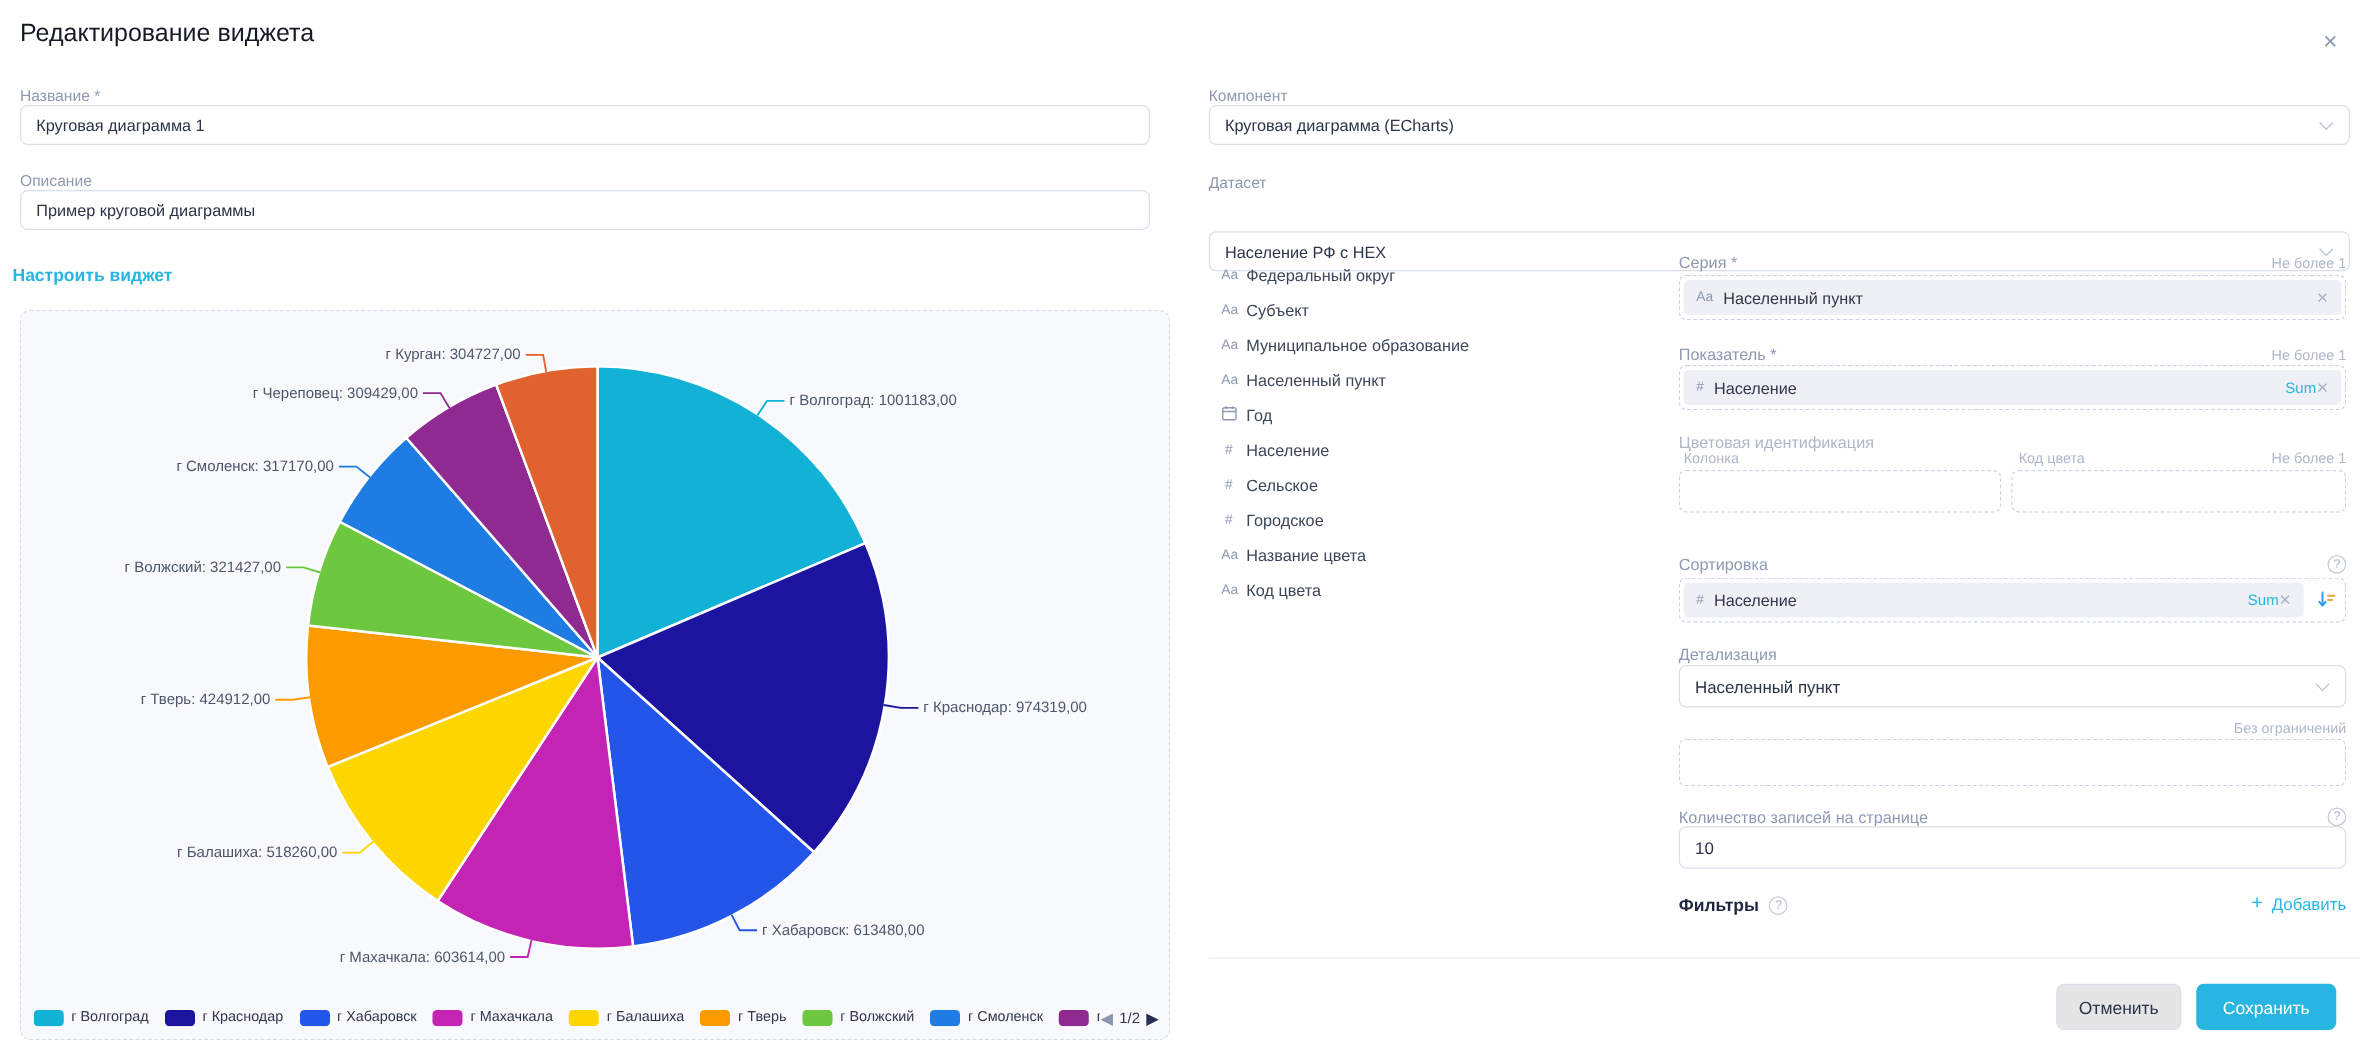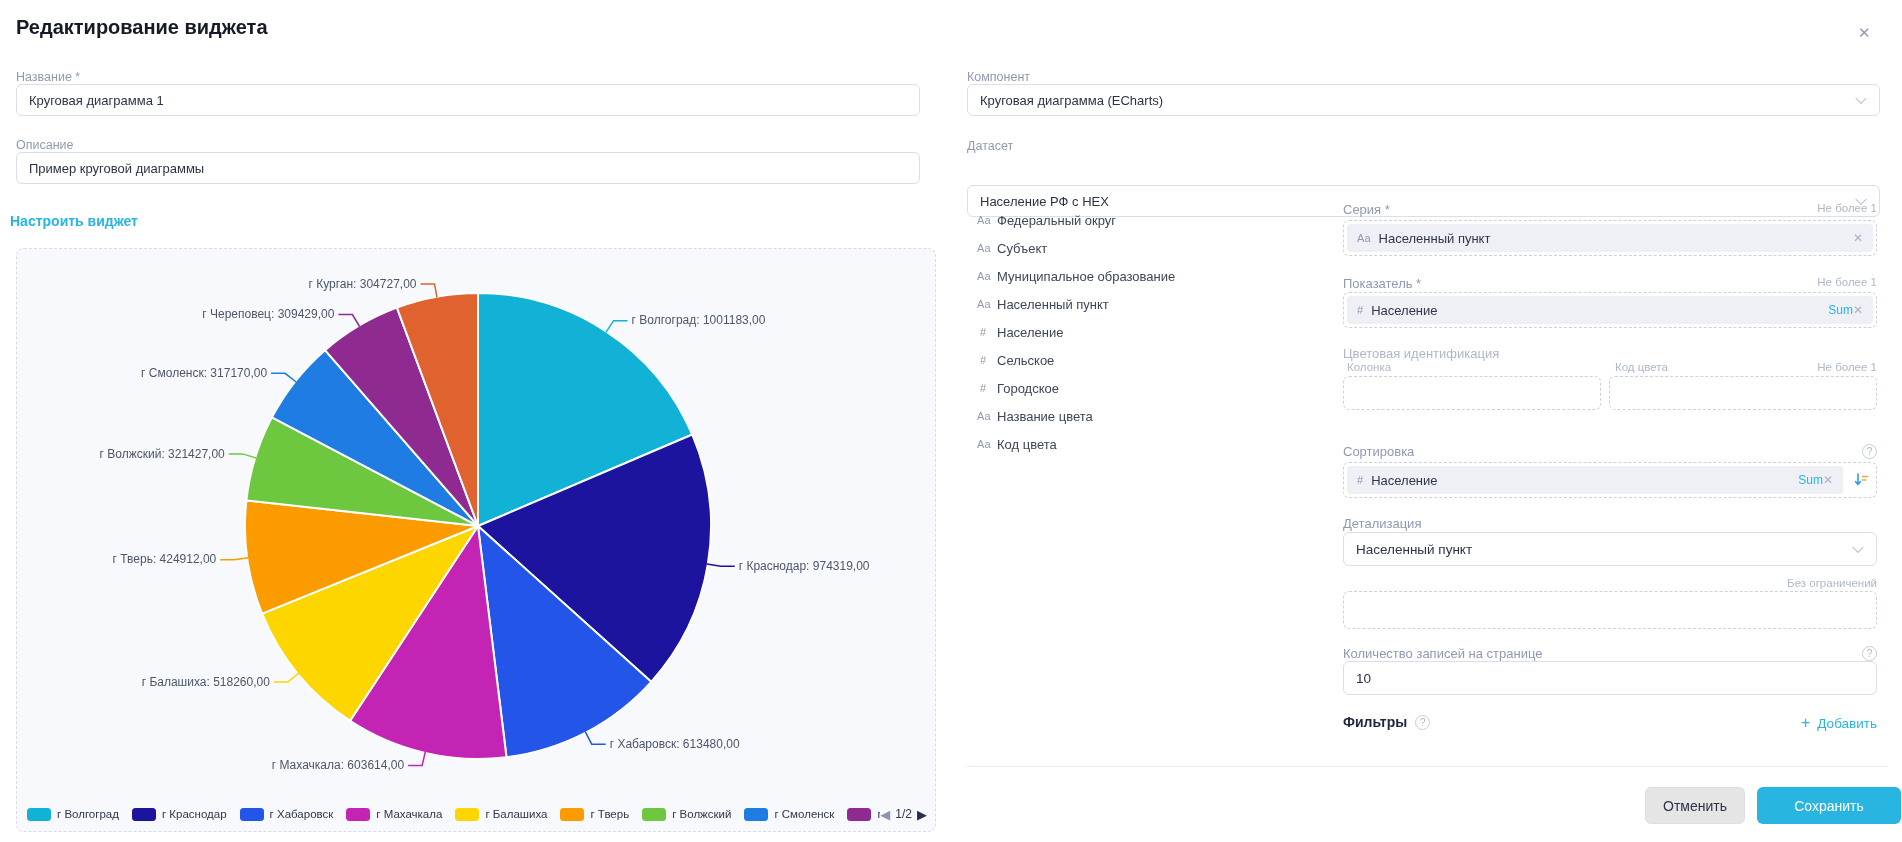--- a/index.html
+++ b/index.html
@@ -1,20 +1,20 @@
 <!DOCTYPE html>
 <html><head>
 <meta charset="utf-8">
 <style>
   * { margin:0; padding:0; box-sizing:border-box; }
   html,body { width:1902px; height:842px; background:#fff; overflow:hidden;
               font-family:"Liberation Sans", sans-serif; }
   .abs { position:absolute; }
 
-  .dlg-title { left:16px; top:16px; font-size:20px; font-weight:bold; color:#151a26; }
+  .dlg-title { left:16px; top:16px; font-size:20px; font-weight:normal; color:#151a26; }
   .close-x { left:1858px; top:24px; font-size:15px; color:#8e99b3; cursor:pointer; }
 
   .f-label { font-size:12.5px; color:#8f9ab0; }
   .f-input { border:1px solid #d9dfe9; border-radius:6px; height:32px; width:904px;
              padding:0 12px; font-size:13px; color:#2b3347; background:#fff;
              font-family:"Liberation Sans",sans-serif; outline:none; }
 
   .link { color:#29b5e2; font-weight:bold; font-size:14px; cursor:pointer; }
   .link-row { left:10px; top:212px; width:904px; text-align:left; }
 
@@ -37,21 +37,21 @@
   .chev { position:absolute; right:14px; top:50%; width:8px; height:8px;
           border-right:1.5px solid #b7c1d4; border-bottom:1.5px solid #b7c1d4;
           transform:translateY(-70%) rotate(45deg); }
 
   .fields-list { left:977px; top:206px; width:340px; }
   .field-item { height:28px; display:flex; align-items:center; font-size:13px; color:#3c4658; cursor:grab; }
   .fi-icon { width:20px; flex:0 0 auto; font-size:11px; color:#8f99b3; text-align:left; }
 
   .controls { left:1343px; top:196px; width:534px; }
   .c-abs { position:absolute; left:0; width:534px; }
-  .row-between { display:flex; justify-content:space-between; align-items:flex-start; }
+  .row-between { display:flex; justify-content:space-between; align-items:flex-end; }
   .c-label { font-size:13px; color:#8f99b3; }
   .c-limit { font-size:11.5px; color:#aeb7c9; }
   .sec-label { font-size:13px; color:#aeb7c9; }
   .drop-box { border:1px dashed #c9d2e0; border-radius:6px; padding:3px;
               display:flex; align-items:center; gap:6px; background:#fff; }
   .chip { background:#eef0f6; border-radius:4px; height:28px; flex:1;
           display:flex; align-items:center; padding:0 10px; cursor:grab; }
   .chip-icon { font-size:11px; color:#8f99b3; margin-right:8px; }
   .chip-text { font-size:13px; color:#2e3648; flex:1; }
   .chip-tag { font-size:12px; color:#29b5e2; }
@@ -65,21 +65,21 @@
   .num-input { width:534px; border:1px solid #d9dfe9; border-radius:6px; height:34px;
                padding:0 12px; font-size:13.5px; color:#2b3347; outline:none;
                font-family:"Liberation Sans",sans-serif; }
   .filters-label { font-size:14px; font-weight:bold; color:#1f2740; margin-right:8px; }
   .add-link { color:#29b5e2; font-size:13.5px; cursor:pointer; display:inline-flex; align-items:center; gap:7px; }
   .add-plus { font-size:16px; font-weight:normal; }
   .divider { left:967px; top:766px; width:921px; height:1px; background:#e8ecf2; }
   .btn-cancel { left:1645px; top:787px; width:100px; height:37px; background:#e5e5e5;
                 border:1px solid #d9dfe9; border-radius:6px; font-size:14px; color:#2b3347;
                 cursor:pointer; font-family:"Liberation Sans",sans-serif; }
-  .btn-save { left:1757px; top:787px; width:144px; height:37px; background:#29b5e2;
+  .btn-save { left:1757px; top:787px; width:112px; height:37px; background:#29b5e2;
               border:none; border-radius:6px; font-size:14px; color:#fff; cursor:pointer;
               font-family:"Liberation Sans",sans-serif; }
   .sort-ic { width:24px; height:26px; display:flex; align-items:center; justify-content:center;
              cursor:pointer; flex:0 0 auto; }
 </style>
 </head>
 <body>
 
 <div class="abs dlg-title">Редактирование виджета</div>
 <div class="abs close-x">✕</div>
@@ -192,20 +192,27 @@
     </div>
     <div class="field-item">
       <span class="fi-icon">Аа</span>
       <span>Муниципальное образование</span>
     </div>
     <div class="field-item">
       <span class="fi-icon">Аа</span>
       <span>Населенный пункт</span>
     </div>
     <div class="field-item">
+      <span class="fi-icon"><svg width="13" height="13" viewBox="0 0 13 13">
+          <rect x="1.2" y="2.2" width="10.6" height="9.6" rx="1.5" fill="none" stroke="#8f99b3" stroke-width="1.1"></rect>
+          <path d="M1.2 5.2 h10.6 M4 1 v2.2 M9 1 v2.2" stroke="#8f99b3" stroke-width="1.1" fill="none"></path>
+        </svg></span>
+      <span>Год</span>
+    </div>
+    <div class="field-item">
       <span class="fi-icon" style="padding-left: 3px;">#</span>
       <span>Население</span>
     </div>
     <div class="field-item">
       <span class="fi-icon" style="padding-left: 3px;">#</span>
       <span>Сельское</span>
     </div>
     <div class="field-item">
       <span class="fi-icon" style="padding-left: 3px;">#</span>
       <span>Городское</span>

